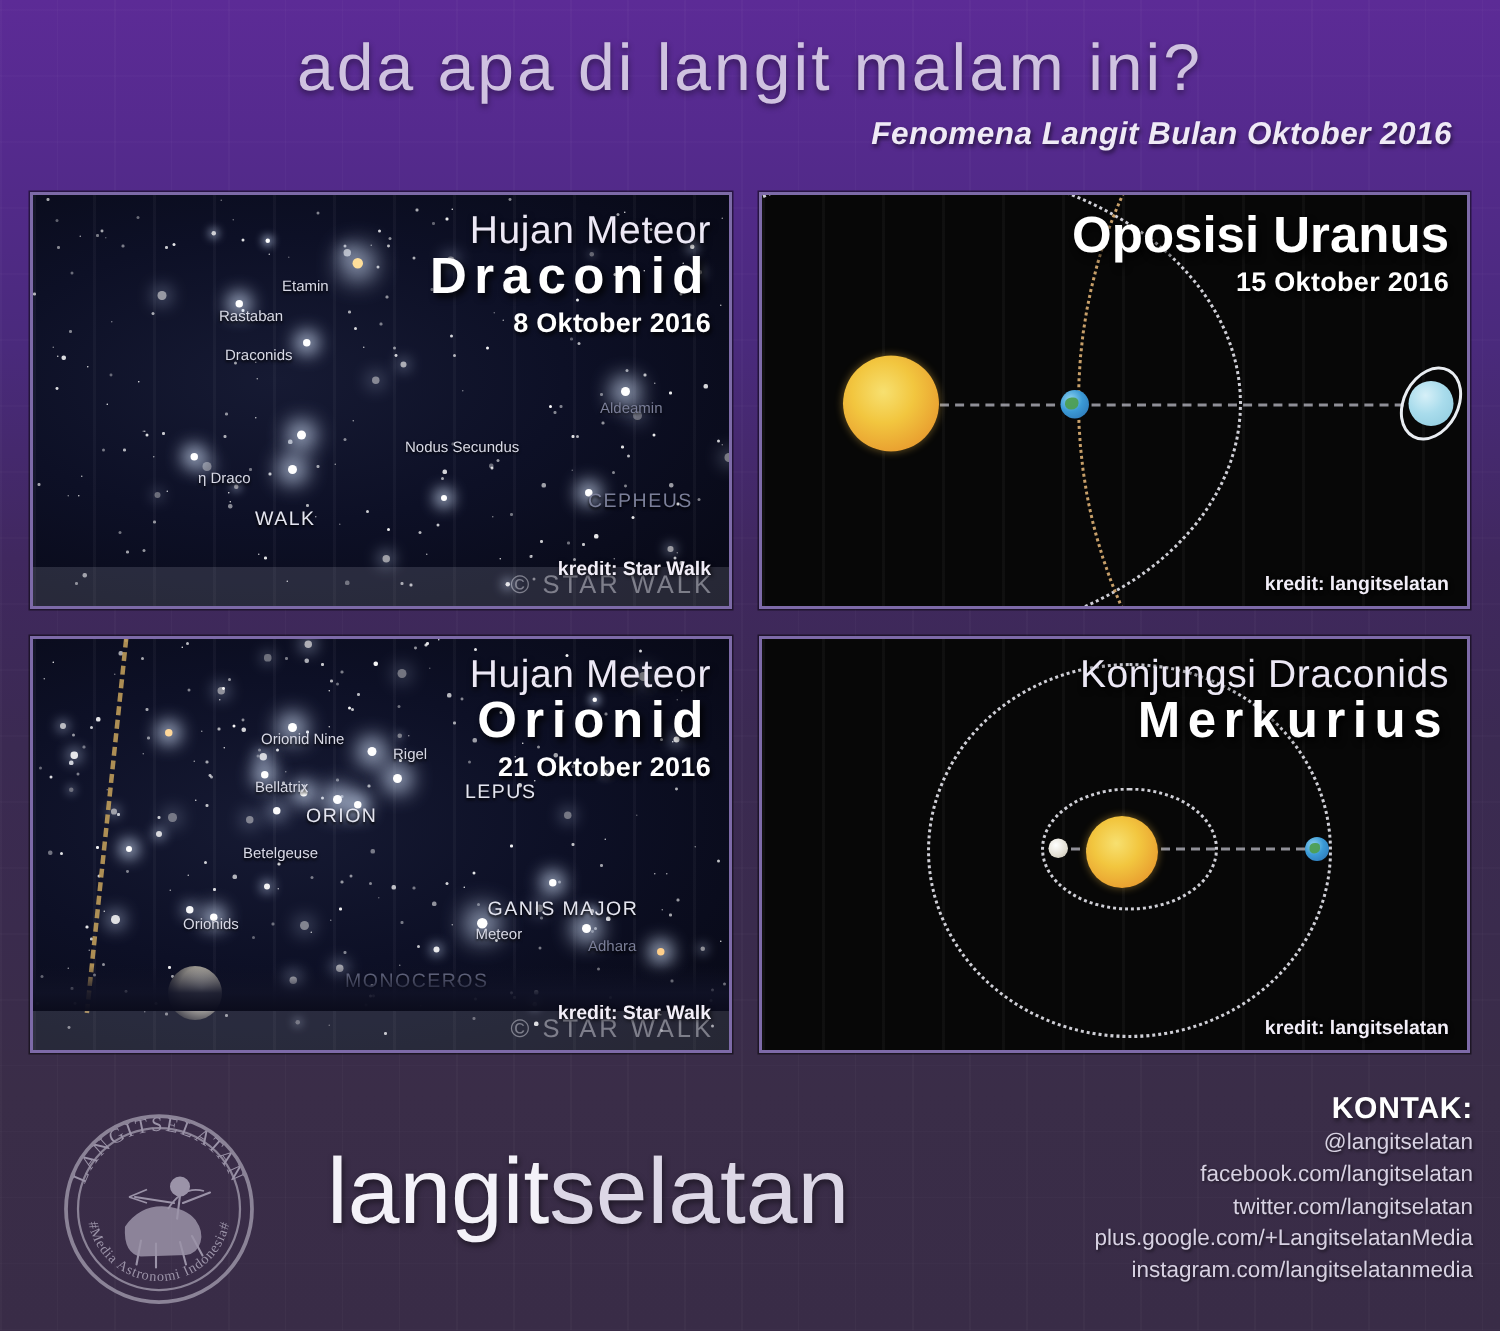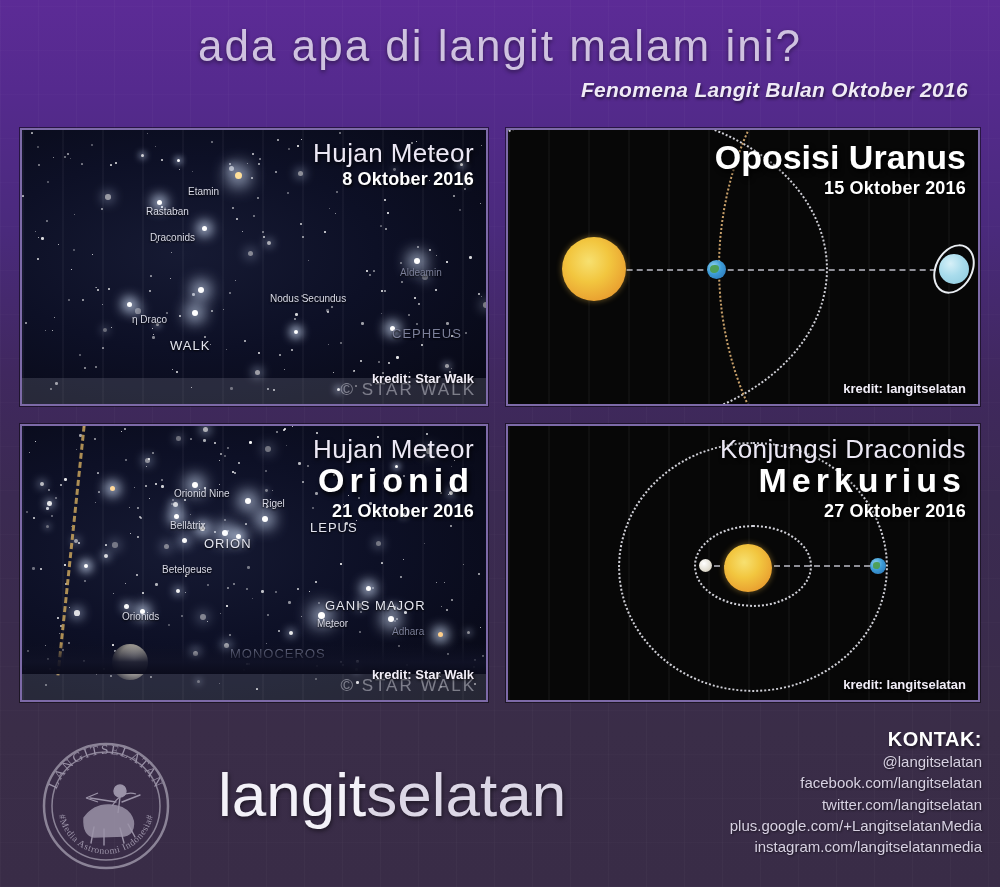--- a/index.html
+++ b/index.html
@@ -336,20 +336,21 @@
         <div class="lbl" style="left: 128px; top: 102px;">Draconids</div>
         <div class="lbl" style="left: 110px; top: 184px;">η Draco</div>
         <div class="lbl big" style="left: 148px; top: 208px;">WALK</div>
         <div class="lbl" style="left: 248px; top: 163px;">Nodus Secundus</div>
         <div class="lbl big dim" style="left: 370px; top: 196px;">CEPHEUS</div>
         <div class="lbl dim" style="left: 378px; top: 137px;">Aldeamin</div>
       </div>
 
     <div class="p-head">
       <div class="p-kind">Hujan Meteor</div>
+      <div class="p-name spaced">Draconid</div>
       <div class="p-date">8 Oktober 2016</div>
     </div>
     <div class="credit">kredit: Star Walk</div>
     <div class="sw-bar">
       <span>© STAR WALK</span>
     </div>
   </div>
 
   <div class="panel" id="panel-uranus">
     <div class="space"></div>
@@ -664,21 +665,20 @@
 
     <div class="sightline" style="left:196px; top:139px; width:176px;"></div>
 
     <div class="mercury" style="left:191px; top:133px; width:13px; height:13px;"></div>
     <div class="sun" style="left:216px; top:118px; width:48px; height:48px;"></div>
     <div class="earth" style="left:362px; top:132px; width:16px; height:16px;"></div>
 
     <div class="p-head">
       <div class="p-kind">Konjungsi Draconids</div>
       <div class="p-name spaced">Merkurius</div>
-      <div class="p-date">27 Oktober 2016</div>
     </div>
     <div class="credit low">kredit: langitselatan</div>
   </div>
 
   <div id="footer">
     <div id="logo">
       <svg viewBox="0 0 140 140" width="140" height="140" aria-hidden="true">
         <defs>
           <path id="arcTop" d="M 18,70 A 52,52 0 0 1 122,70"></path>
           <path id="arcBot" d="M 22,70 A 48,48 0 0 0 118,70"></path>

